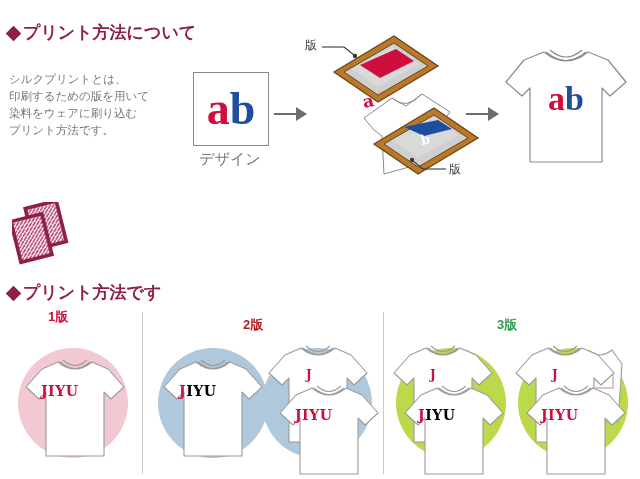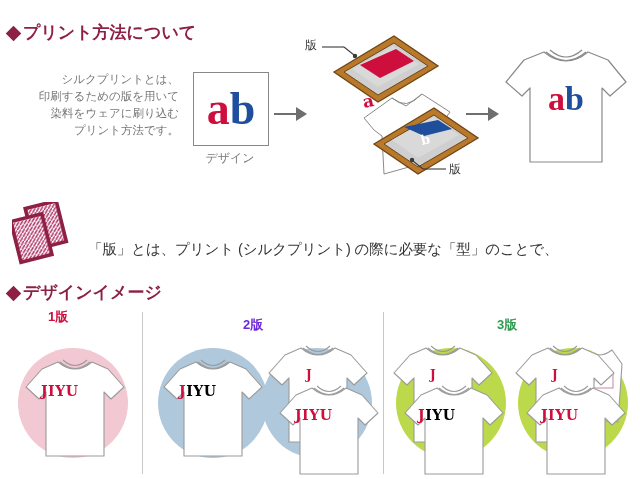--- a/index.html
+++ b/index.html
@@ -24,62 +24,62 @@
   }
 
   
   .design-box{
     border:1.4px solid #888;background:#fff;
     display:flex;align-items:center;justify-content:center;
   }
   .ab-logo{font-family:Liberation Serif, serif;font-weight:bold;line-height:1;}
   .ab-a{color:#CE0E3C;}
   .ab-b{color:#1F4E9C;}
-  .caption{font-size:12px;color:#777;text-align:center;white-space:nowrap;}
+  .caption{font-size:15px;color:#777;text-align:center;white-space:nowrap;}
 
   
   .arrow-shaft{background:#6E6E6E;height:2px;}
   .arrow-head{
     width:0;height:0;border-top:7px solid transparent;border-bottom:7px solid transparent;
     border-left:11px solid #6E6E6E;
   }
   .arrow{display:flex;align-items:center;}
 
   
   .plate-label{font-size:12px;color:#3a3a3a;white-space:nowrap;}
 
   
   .banner-text{
     font-size:14.5px;line-height:25px;color:#333;white-space:pre-line;letter-spacing:-0.1px;
   }
 
   
   .divider{background:#c9c9c9;width:1px;}
   .grp-label{font-size:13px;font-weight:bold;white-space:nowrap;}
-  .c-red{color:#CE0E3C;} .c-blue{color:#6d28d9;} .c-green{color:#2E9A4E;}
+  .c-red{color:#CE0E3C;} .c-blue{color:#b91c1c;} .c-green{color:#2E9A4E;}
 
   .circle{border-radius:50%;}
 
   
   .print{
     font-family:"DejaVu Serif","Liberation Serif",serif;font-weight:bold;
     white-space:nowrap;line-height:1;letter-spacing:0.5px;
   }
   .p-red{color:#CE0E3C;} .p-blue{color:#000000;}
 
   svg{display:block;}
 </style>
 </head>
 <body>
 
 <div class="abs section-heading" style="left:8px;top:24px;">
   <span class="diamond"></span><span>プリント方法について</span>
 </div>
 
-<div class="abs intro-text" style="left:9px;top:71px;width:170px;text-align:right;">シルクプリントとは、
+<div class="abs intro-text" style="left:9px;top:71px;width:170px;">シルクプリントとは、
 印刷するための版を用いて
 染料をウェアに刷り込む
 プリント方法です。</div>
 
 <div class="abs design-box" style="left:193px;top:72px;width:74px;height:72px;">
   <div class="ab-logo" style="font-size:46px;">
     <span class="ab-a">a</span><span class="ab-b">b</span>
   </div>
 </div>
 <div class="abs caption" style="left:193px;top:150px;width:74px;">デザイン</div>
@@ -150,25 +150,24 @@
   </defs>
   <g transform="rotate(-14 34 24)">
     <rect x="18" y="2" width="32" height="42" fill="url(#mesh)" stroke="#8E2044" stroke-width="3.5"></rect>
   </g>
   <g transform="rotate(-14 24 38)">
     <rect x="4" y="14" width="32" height="42" fill="url(#mesh)" stroke="#8E2044" stroke-width="3.5"></rect>
   </g>
 </svg>
 
 <div class="abs banner-text" style="left:88px;top:212px;width:545px;">
-  <div>「版」とは、プリント (シルクプリント) の際に必要な「型」のことで、</div>
 </div>
 
 <div class="abs section-heading" style="left:8px;top:284px;">
-  <span class="diamond"></span><span>デザインイメージ</span>
+  <span class="diamond"></span><span>プリント方法です</span>
 </div>
 
 <div class="abs divider" style="left:142px;top:312px;height:162px;"></div>
 <div class="abs divider" style="left:383px;top:312px;height:162px;"></div>
 
 <div class="abs grp-label c-red" style="left:48px;top:308px;">1版</div>
 
 <div class="abs circle" style="left:18px;top:348px;width:110px;height:110px;background:#F2C8D2;"></div>
 
 <svg class="abs" style="left:22px;top:352px;" width="106" height="112">

